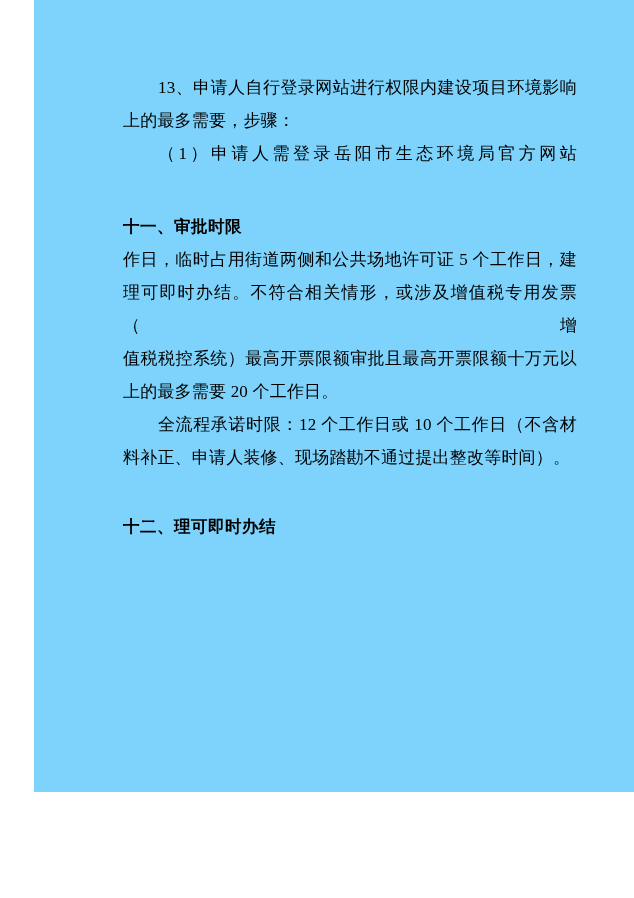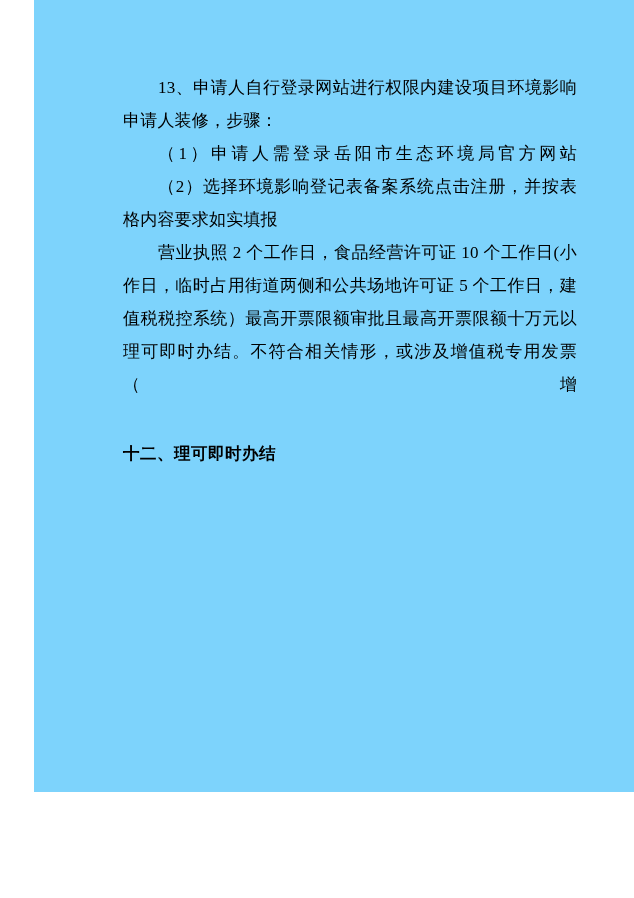--- a/index.html
+++ b/index.html
@@ -65,42 +65,43 @@
   }
 </style>
 </head>
 <body>
 
 <div class="page">
   <div class="content">
 
     <p class="para">
       <span class="line j indent">13、申请人自行登录网站进行权限内建设项目环境影响</span>
-      <span class="line">申请人装修，步骤：</span>
+      <span class="line">上的最多需要，步骤：</span>
     </p>
 
     <p class="para">
       <span class="line j indent">（1）申请人需登录岳阳市生态环境局官方网站</span>
     </p>
 
-    <p class="para">
-      <span class="line j indent">（2）选择环境影响登记表备案系统点击注册，并按表</span>
-      <span class="line">格内容要求如实填报</span>
-    </p>
 
     <p class="para">
     </p>
 
+    <h2 class="heading">十一、审批时限</h2>
 
     <p class="para">
-      <span class="line j indent">营业执照 2 个工作日，食品经营许可证 10 个工作日(小</span>
       <span class="line j">作日，临时占用街道两侧和公共场地许可证 5 个工作日，建</span>
+      <span class="line j">理可即时办结。不符合相关情形，或涉及增值税专用发票（增</span>
       <span class="line j">值税税控系统）最高开票限额审批且最高开票限额十万元以</span>
-      <span class="line j">理可即时办结。不符合相关情形，或涉及增值税专用发票（增</span>
+      <span class="line">上的最多需要 20 个工作日。</span>
     </p>
 
+    <p class="para">
+      <span class="line j indent">全流程承诺时限：12 个工作日或 10 个工作日（不含材</span>
+      <span class="line">料补正、申请人装修、现场踏勘不通过提出整改等时间）。</span>
+    </p>
 
     <h2 class="heading h12">十二、理可即时办结</h2>
 
   </div>
 
   <div class="footer">15</div>
 </div>
 
 </body></html>

